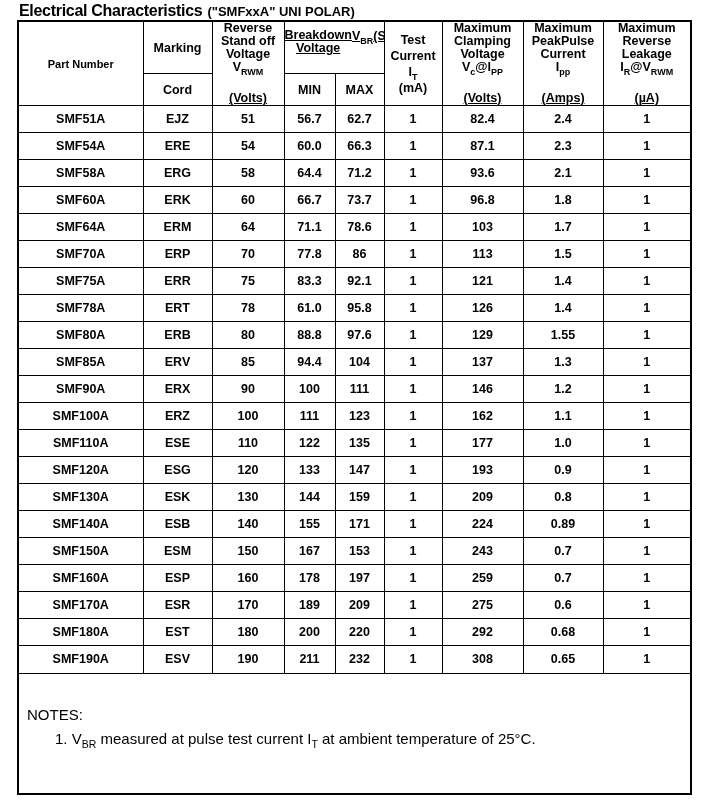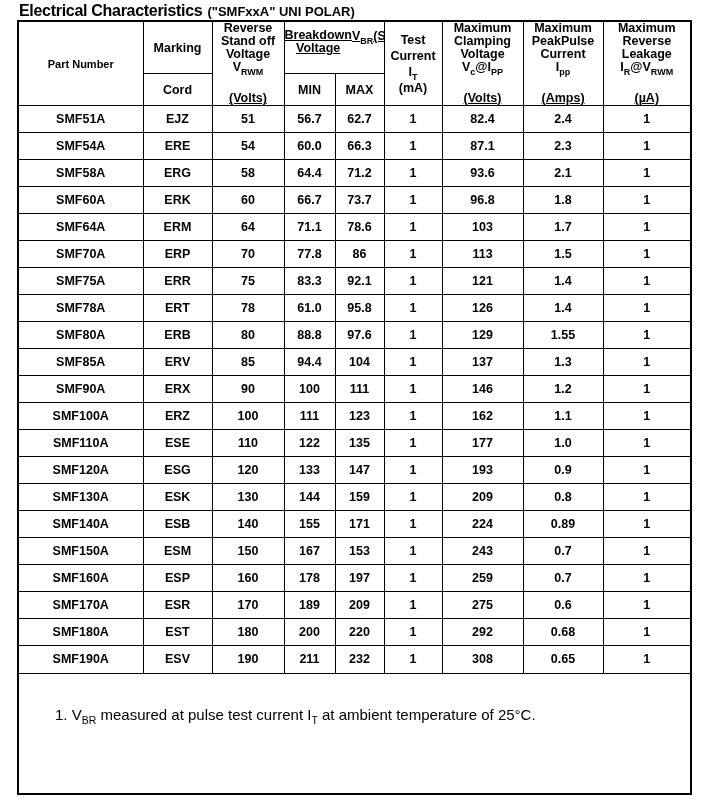--- a/index.html
+++ b/index.html
@@ -353,15 +353,16 @@
     <td>1</td>
     <td>308</td>
     <td>0.65</td>
     <td>1</td>
   </tr>
         </tbody>
     </table>
   </div>
 
   <div class="notes">
+    <div class="notes-heading">NOTES:</div>
     <div class="note-line"><span>1. V</span><sub>BR</sub><span> measured at pulse test current I</span><sub>T</sub><span> at ambient temperature of 25°C.</span></div>
   </div>
 </div>
 
 </body></html>

